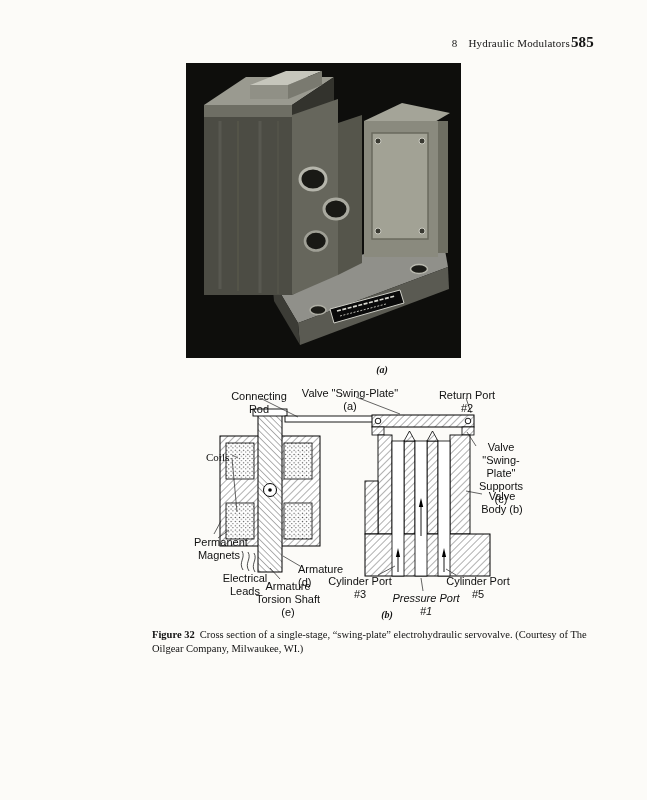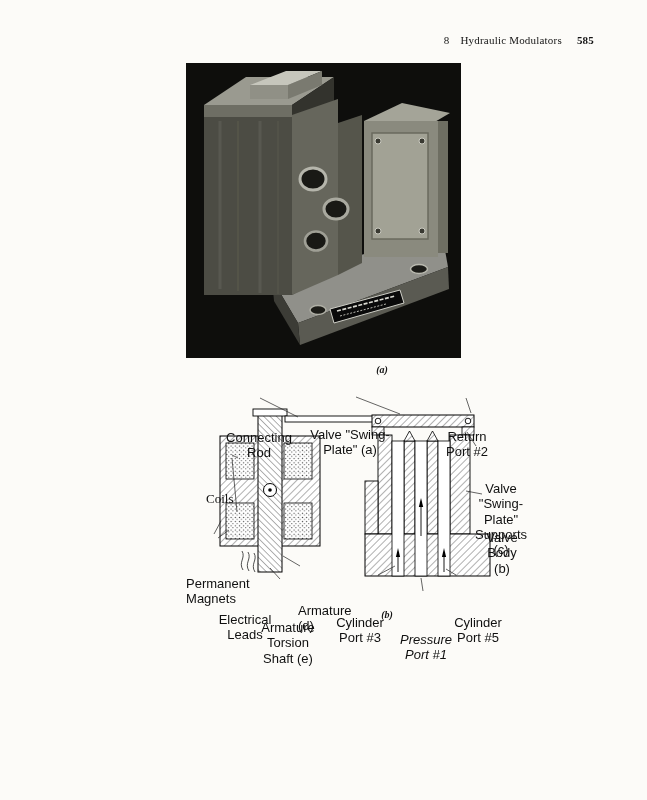--- a/index.html
+++ b/index.html
@@ -15,54 +15,53 @@
     color:#141414;
     overflow:hidden;
   }
   
   .running-head {
     position:absolute; top:34px; right:53px;
     display:flex; align-items:baseline;
     font-size:11px; letter-spacing:0.2px;
   }
   .running-head .chap-num { margin-right:11px; }
-  .running-head .chap-title { margin-right:15px; }
-  .running-head .folio { font-weight:bold; font-size:11px; }
+  .running-head .chap-title { margin-right:1px; }
+  .running-head .folio { font-weight:bold; font-size:15px; }
 
   
   .photo-wrap { position:absolute; left:186px; top:63px; width:275px; height:295px; }
   .photo-wrap svg { width:100%; height:100%; display:block; }
 
   .sub-label {
     position:absolute; font-size:10px; font-weight:bold; font-style:italic;
     width:22px; text-align:center;
   }
   .sub-label.a { left:371px; top:364px; }
   .sub-label.b { left:376px; top:609px; }
 
   
   .diagram-wrap { position:absolute; left:150px; top:386px; width:380px; height:226px; }
   .diagram-wrap svg { position:absolute; inset:0; width:380px; height:226px; }
   .dlabel {
     position:absolute;
     font-family:"Liberation Sans", sans-serif;
-    font-size:13px; line-height:1.18; color:#101010;
+    font-size:11px; line-height:1.18; color:#101010;
     text-align:center; white-space:pre-line;
     z-index:2;
-    margin-top:40px;
   }
   .dlabel.left { text-align:left; }
 
   .l-connecting-rod   { left:76px;  top:4px;   width:66px; }
   .l-swing-plate      { left:148px; top:1px;   width:104px; }
   .l-return-port-2    { left:284px; top:3px;   width:66px; }
   .l-coils            { left:56px;  top:65px;  width:28px;font-family:Liberation Serif, serif; }
   .l-supports         { left:322px; top:55px;  width:58px; }
   .l-valve-body       { left:330px; top:104px; width:44px; }
-  .l-perm-magnets     { left:36px;  top:150px; width:50px; }
+  .l-perm-magnets     { left:44px;  top:150px; width:50px; }
   .l-elec-leads       { left:60px;  top:186px; width:70px; }
   .l-armature         { left:148px; top:177px; width:58px; }
   .l-torsion-shaft    { left:104px; top:194px; width:68px; }
   .l-cyl-port-3       { left:176px; top:189px; width:68px; }
   .l-press-port-1     { left:240px; top:206px; width:72px;font-style:italic; }
   .l-cyl-port-4       { left:292px; top:189px; width:72px; }
 
   
   .caption {
     position:absolute; left:152px; top:628px; width:445px;
@@ -254,14 +253,17 @@
     <div class="dlabel l-armature left">Armature (d)</div>
     <div class="dlabel l-torsion-shaft">Armature
 Torsion Shaft (e)</div>
     <div class="dlabel l-cyl-port-3">Cylinder Port #3</div>
     <div class="dlabel l-press-port-1">Pressure Port #1</div>
     <div class="dlabel l-cyl-port-4">Cylinder Port #5</div>
   </div>
 
   <div class="sub-label b">(b)</div>
 
+  <div class="caption">
+    <span class="fig-label">Figure 32</span><span class="fig-text">Cross section of a single-stage, “swing-plate” electrohydraulic servovalve. (Courtesy of The Oilgear Company, Milwaukee, WI.)</span>
+  </div>
 
 </div>
 
 </body></html>

